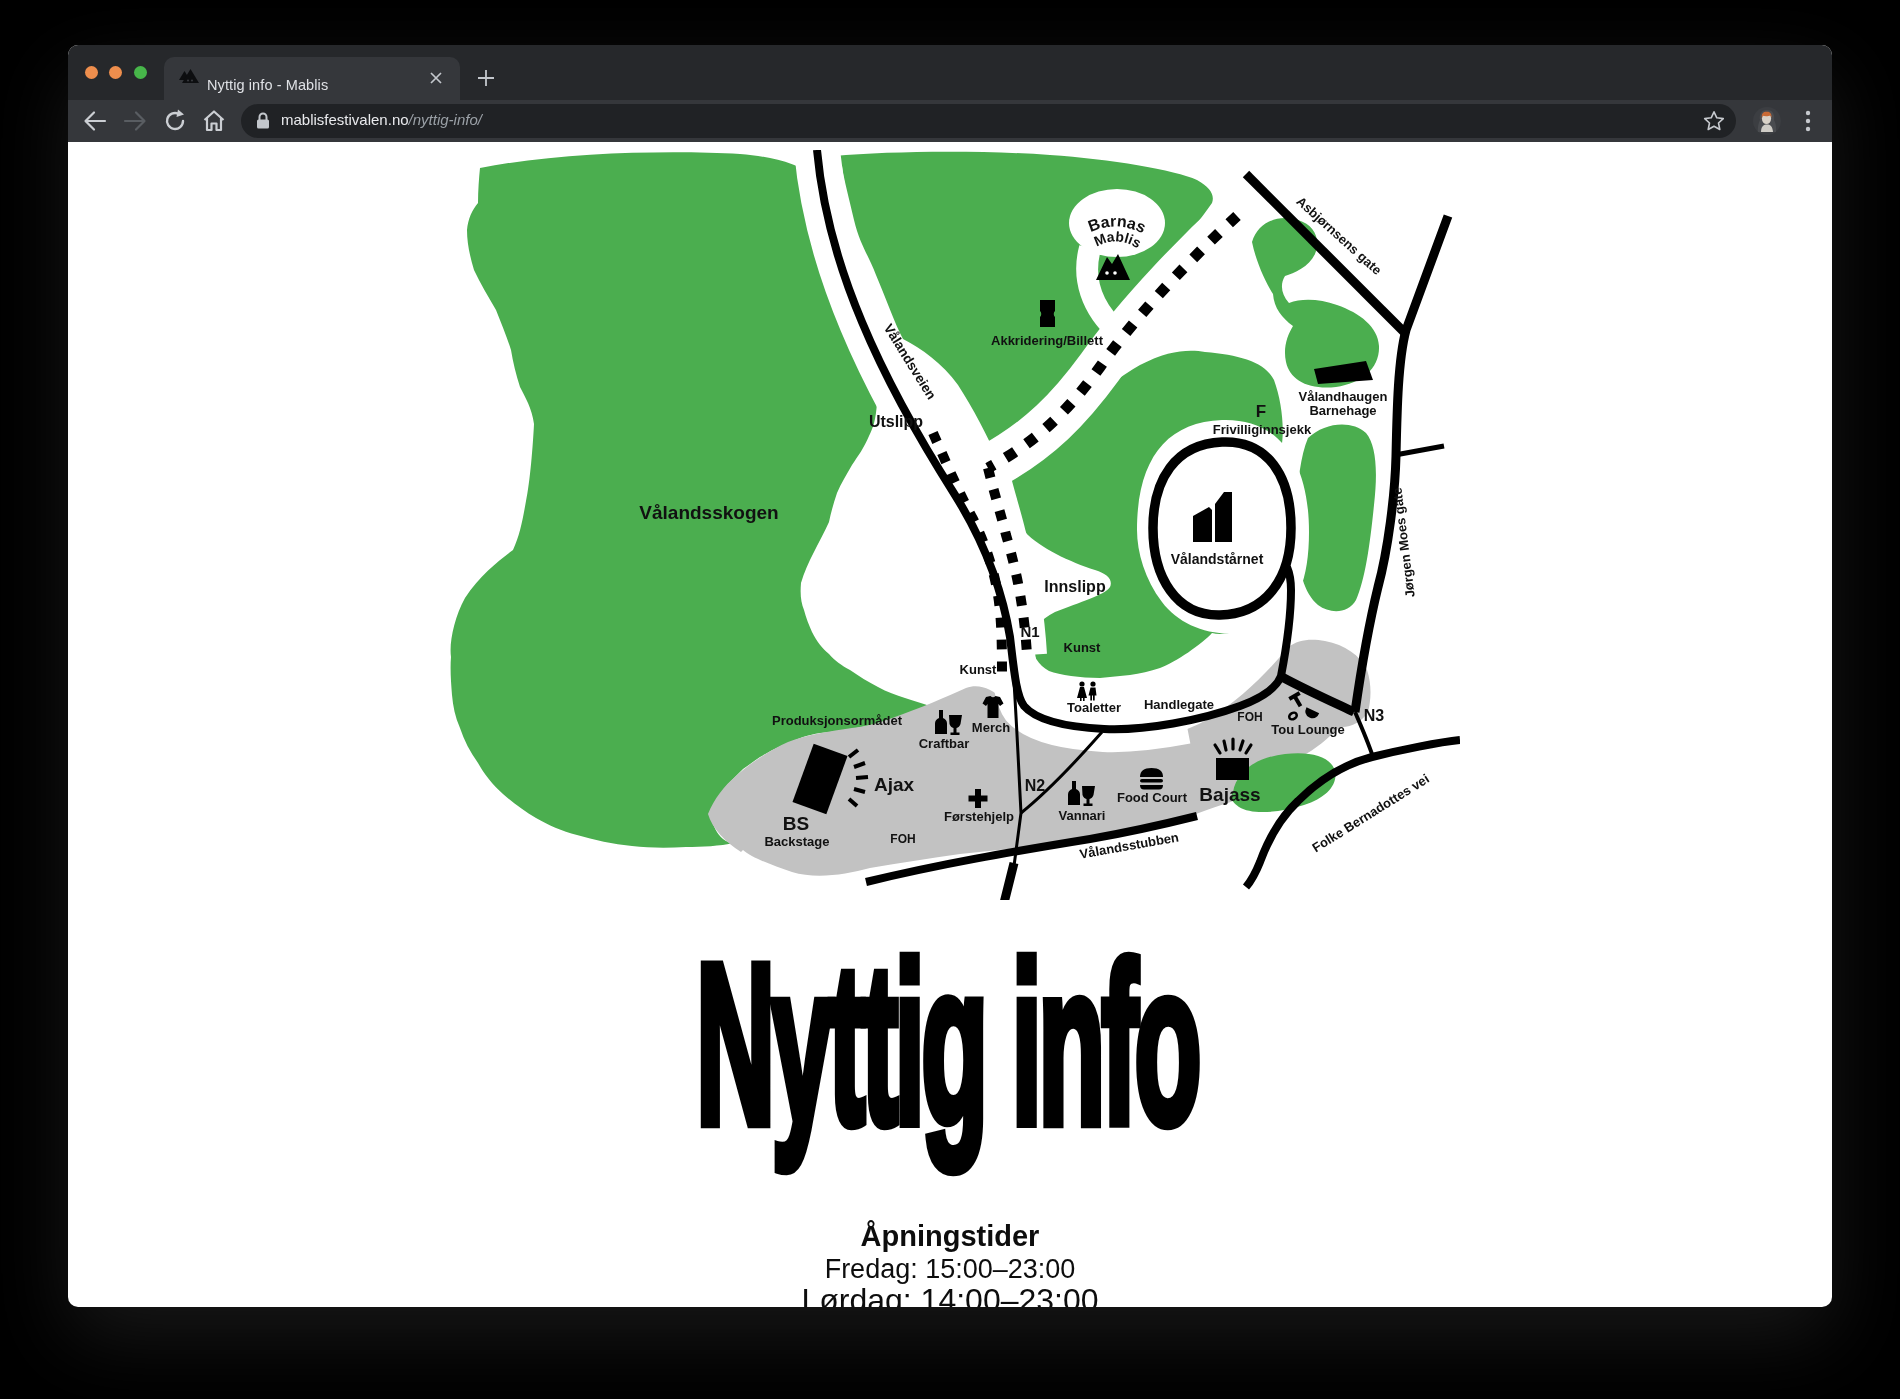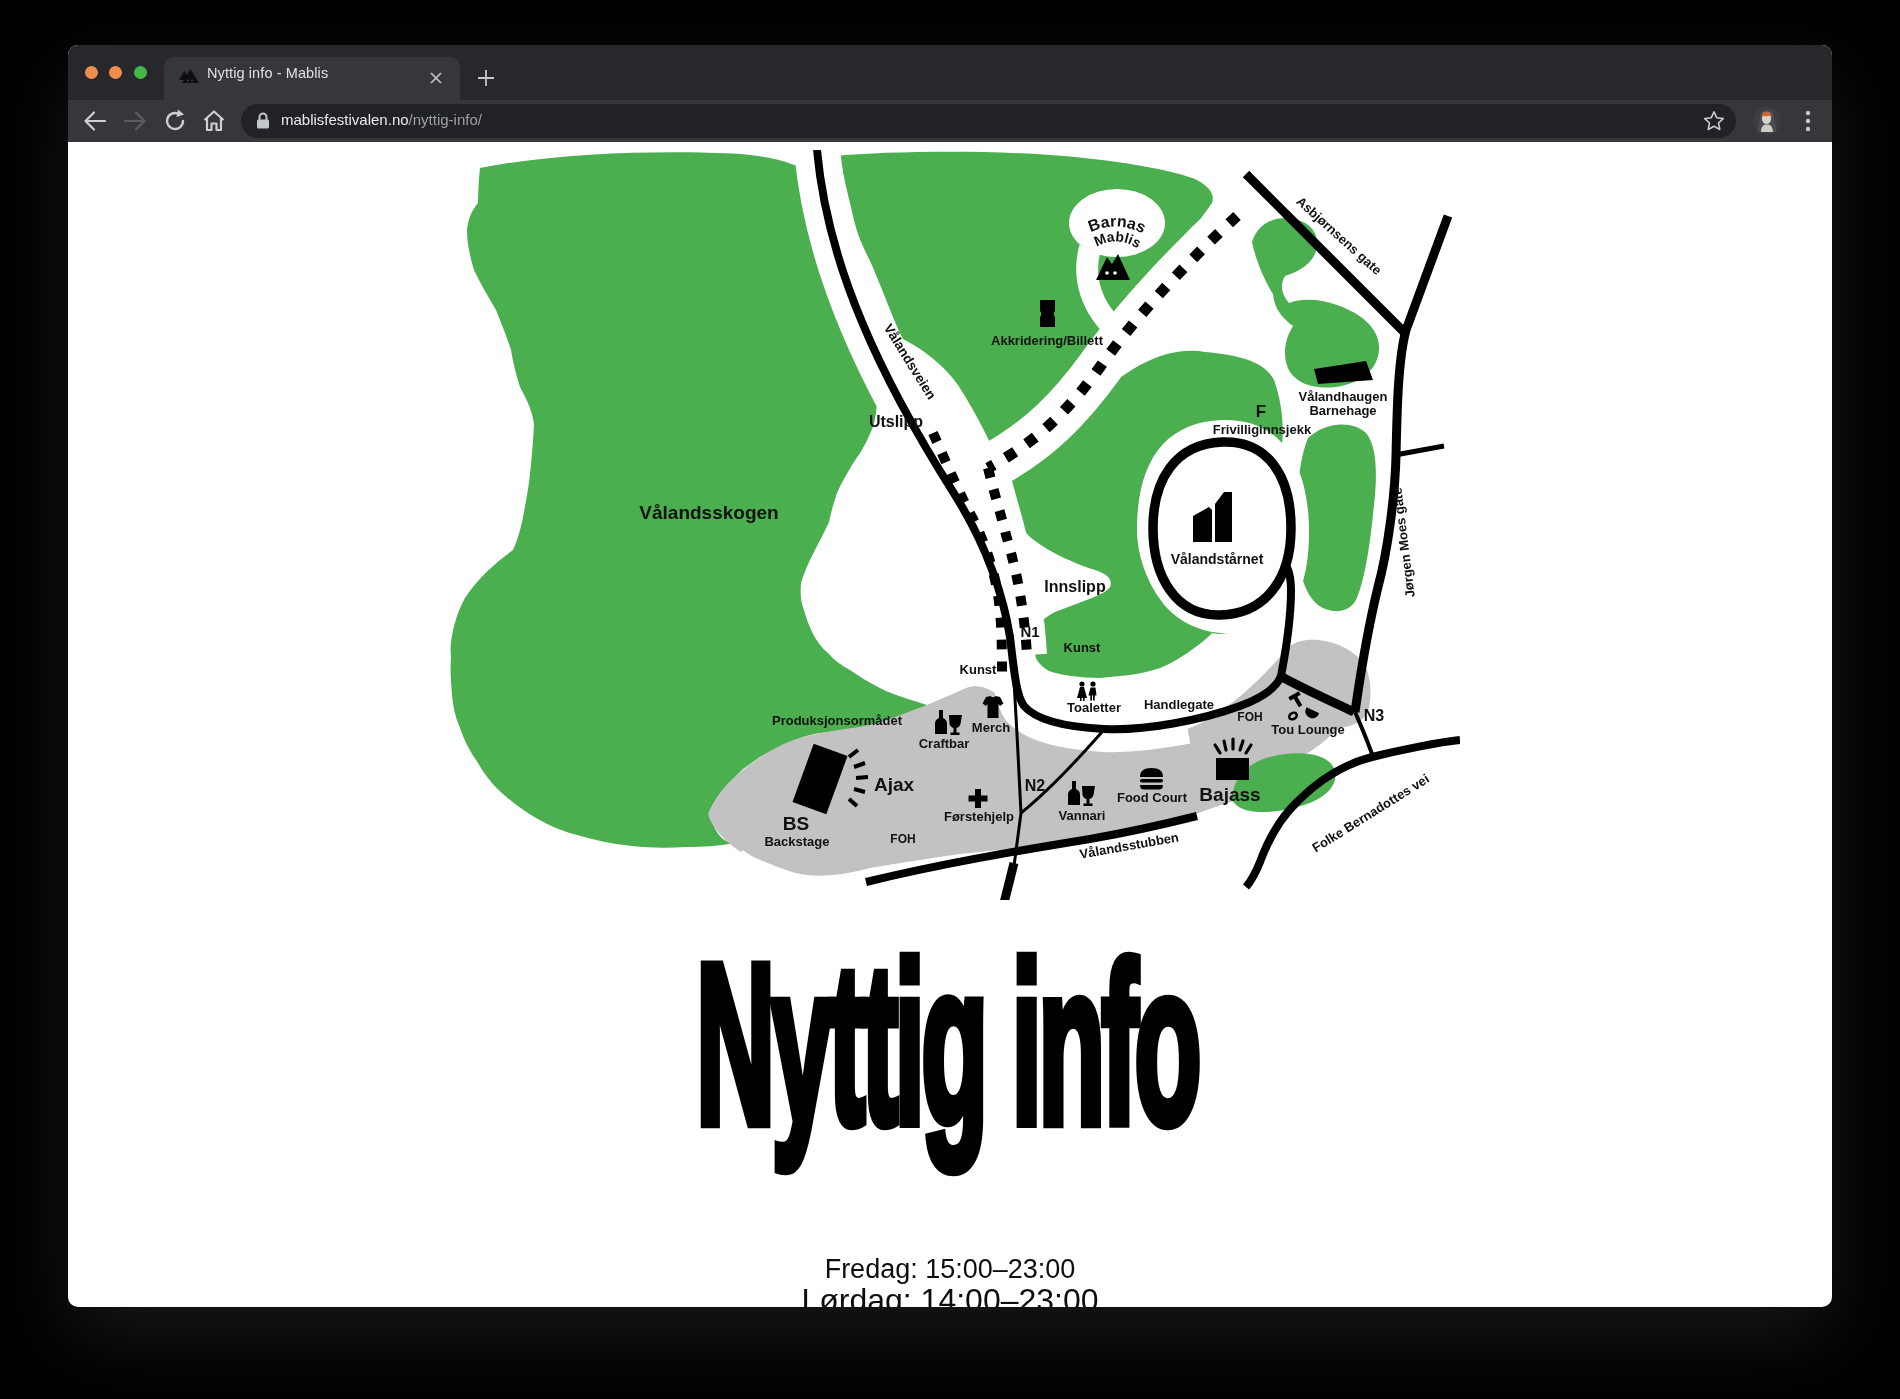--- a/index.html
+++ b/index.html
@@ -5,27 +5,27 @@
   * { margin:0; padding:0; box-sizing:border-box; }
   html,body { width:1900px; height:1399px; background:#000; overflow:hidden;
     font-family:"Liberation Sans", sans-serif; }
   #win { position:absolute; left:68px; top:45px; width:1764px; height:1262px;
     border-radius:10px; overflow:hidden; background:#fff;
     box-shadow:0 30px 80px rgba(110,110,110,0.22); }
   #titlebar { position:absolute; left:0; top:0; width:100%; height:55px; background:#26282B; }
   .light { position:absolute; top:21px; width:13px; height:13px; border-radius:50%; }
   #tab { position:absolute; left:96px; top:12px; width:296px; height:43px;
     background:#35373B; border-radius:10px 10px 0 0; }
-  #tabtitle { position:absolute; left:43px; top:8px; font-size:14.5px; color:#DFE1E5;
+  #tabtitle { position:absolute; left:43px; top:20px; font-size:14.5px; color:#DFE1E5;
     letter-spacing:0.1px; white-space:nowrap; }
   #toolbar { position:absolute; left:0; top:55px; width:100%; height:42px; background:#35373B; }
   #urlbar { position:absolute; left:173px; top:59px; width:1495px; height:34px;
     border-radius:17px; background:#202225; }
   #urltext { position:absolute; left:213px; top:66px; font-size:15px; color:#E9EAED; }
-  #urltext .path { color:#9AA0A6; }
+  #urltext .path { color:#9AA0A6;font-style:italic; }
   #content { position:absolute; left:0; top:97px; width:1764px; height:1120px; background:#fff; }
   #maparea { position:absolute; left:372px; top:8px; width:1020px; height:750px; }
   #bigtitle { position:absolute; left:0; top:800px; width:1764px; height:280px; }
   .op { position:absolute; width:1764px; text-align:center; color:#0d0d0d; }
   #op1 { top:1078px; font-size:29px; font-weight:bold; }
   #op2 { top:1112px; font-size:27px; }
   #op3 { top:1140px; font-size:32px; }
 </style>
 </head>
 <body>
@@ -219,16 +219,17 @@
           <path id="arcM" d="M 649,102 Q 677,80 705,104" fill="none"></path>
         </defs>
         <text font-size="16" text-anchor="middle"><textPath href="#arcB" startOffset="50%">Barnas</textPath></text>
         <text font-size="14" text-anchor="middle"><textPath href="#arcM" startOffset="50%">Mablis</textPath></text>
       </g>
     </svg>
     </div>
     <svg id="bigtitle" viewBox="0 0 1764 280">
       <text x="0" y="0" transform="translate(628,181) scale(0.731,1.52)" font-family="Liberation Sans" font-weight="bold" font-size="150" letter-spacing="-5" fill="#000" stroke="#000" stroke-width="7">Nyttig info</text>
     </svg>
+    <div class="op" id="op1">Åpningstider</div>
     <div class="op" id="op2">Fredag: 15:00–23:00</div>
     <div class="op" id="op3">Lørdag: 14:00–23:00</div>
   </div>
 </div>
 
 </body></html>

